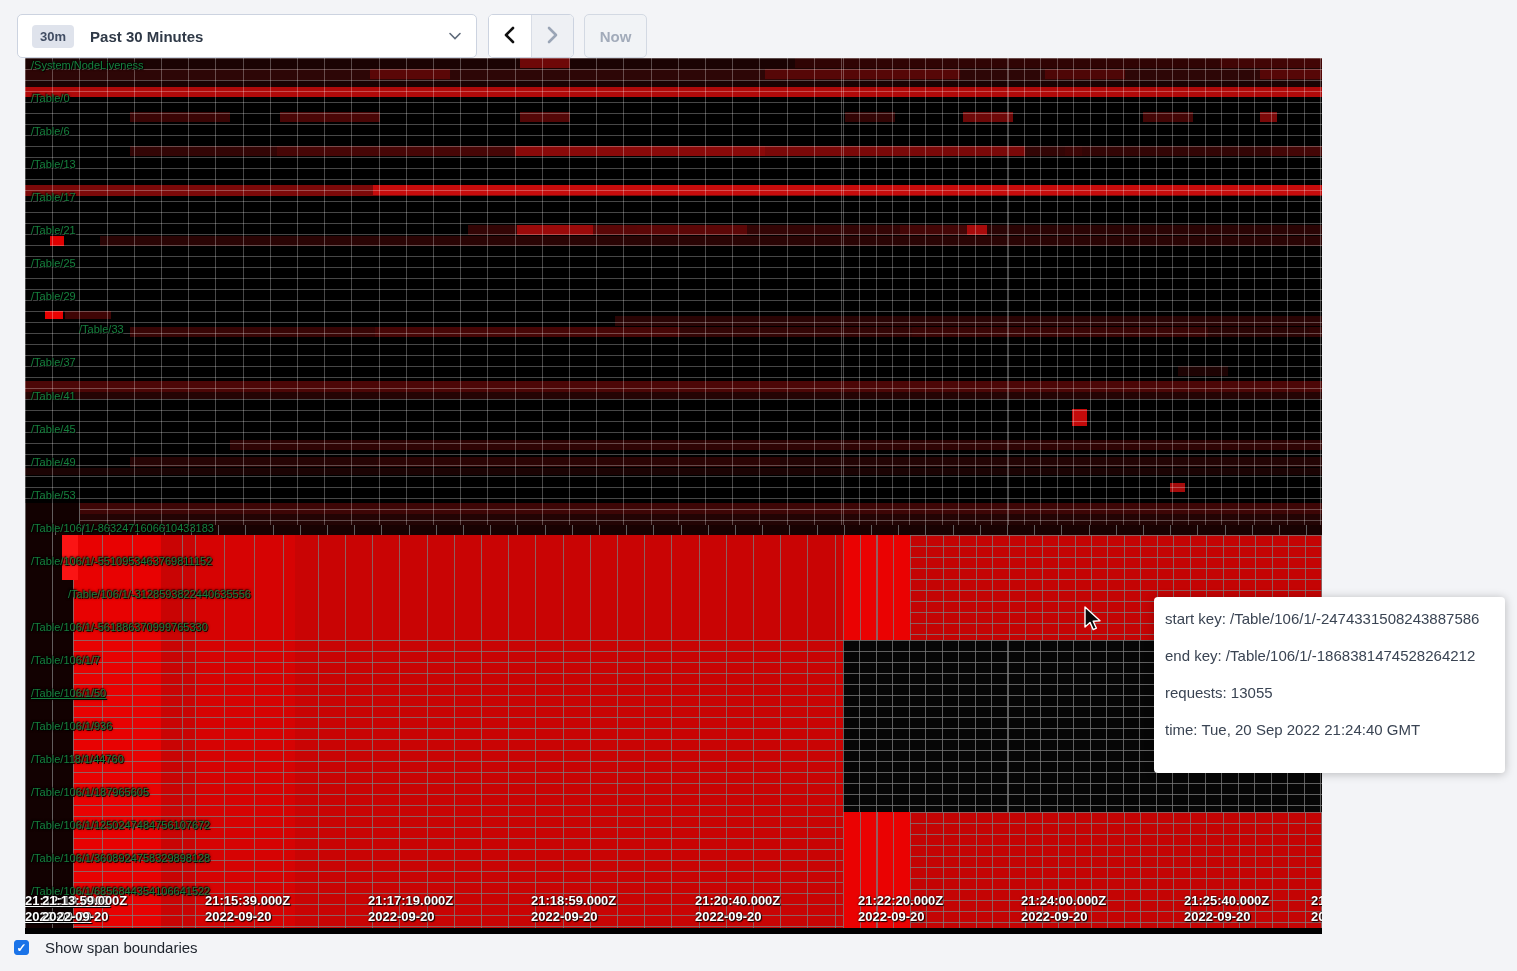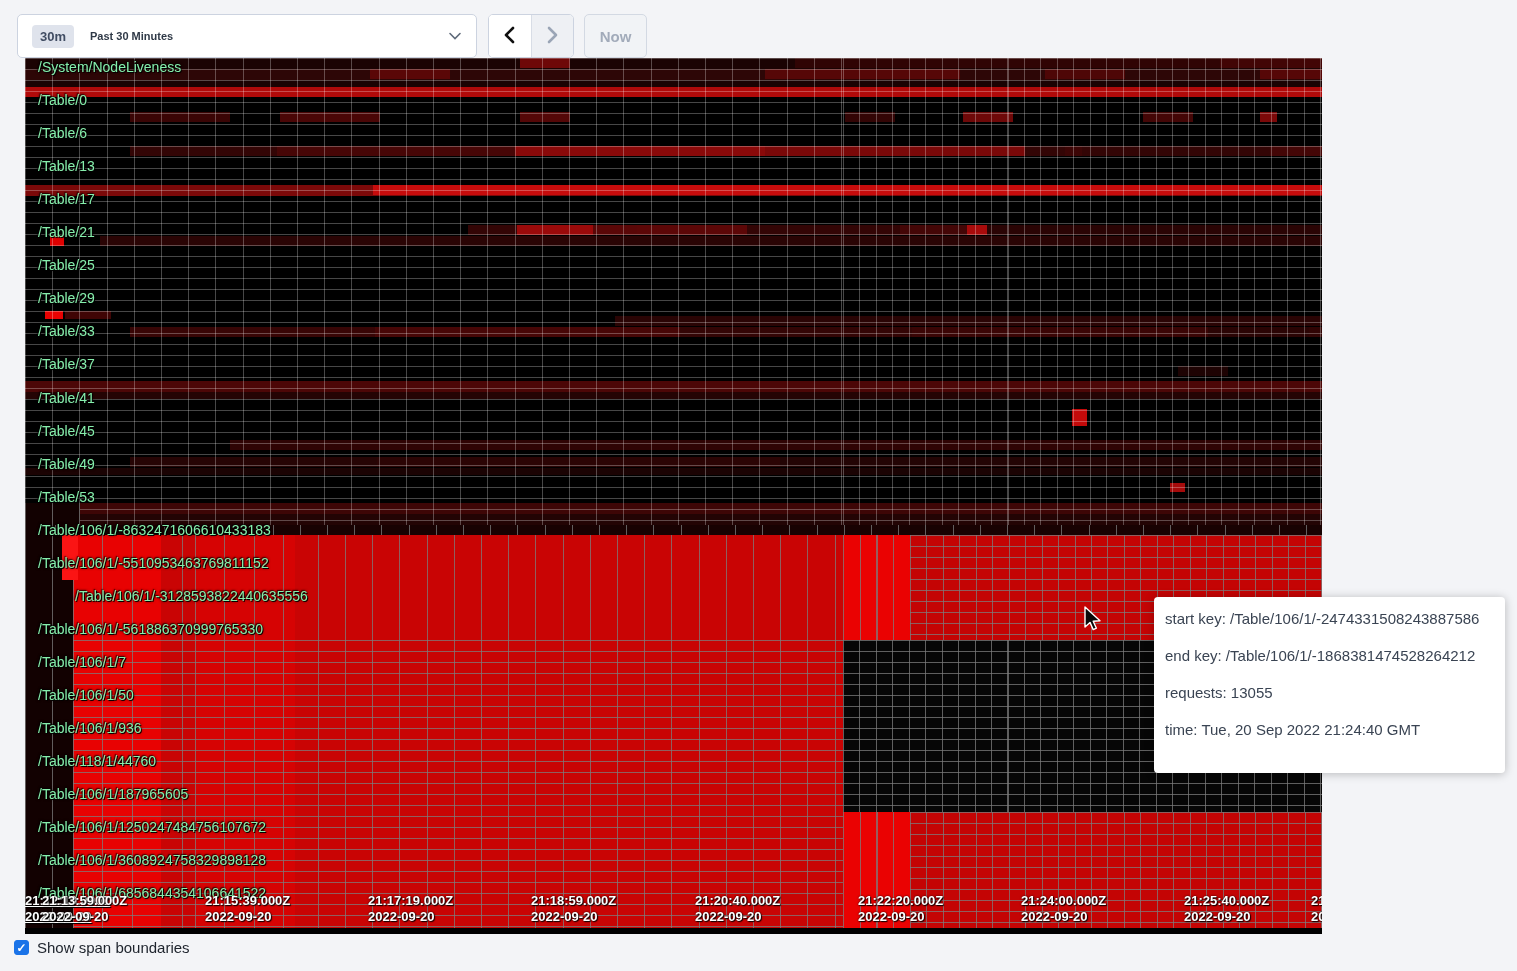--- a/index.html
+++ b/index.html
@@ -6,21 +6,21 @@
   html,body { width:1517px; height:971px; overflow:hidden; }
   body { background:#f3f4f7; font-family:"Liberation Sans", sans-serif; position:relative; }
 
   
   .toolbar { position:absolute; left:0; top:0; width:100%; height:62px; }
   .range-select { position:absolute; left:17px; top:14px; width:460px; height:44px;
     background:#fff; border:1px solid #ccd3e0; border-radius:5px;
     display:flex; align-items:center; padding:0 14px; cursor:pointer; }
   .range-badge { background:#dfe3ec; color:#414d63; font-size:13px; font-weight:700;
     padding:4px 8px; border-radius:4px; }
-  .range-label { margin-left:16px; font-size:11px; font-weight:600; color:#2f3947; }
+  .range-label { margin-left:16px; font-size:15px; font-weight:600; color:#2f3947; }
   .range-caret { margin-left:auto; display:flex; }
   .nav-group { position:absolute; left:488px; top:14px; height:44px; width:86px;
     border:1px solid #ccd3e0; border-radius:5px; overflow:hidden; display:flex; background:#fff; }
   .nav-btn { width:43px; height:100%; display:flex; align-items:center; justify-content:center; border:none; background:#fff; cursor:pointer; }
   .nav-btn.disabled { background:#eef0f4; cursor:default; }
   .nav-btn + .nav-btn { border-left:1px solid #d8dde6; }
   .now-btn { position:absolute; left:584px; top:14px; width:63px; height:44px;
     background:#f1f3f6; border:1px solid #d3d9e3; border-radius:5px;
     color:#a2abba; font-size:15px; font-weight:600; cursor:default; }
 
@@ -30,40 +30,40 @@
   .kv-bottombar { position:absolute; left:25px; top:928px; width:1297px; height:6px; background:#000; }
   .gridv { position:absolute; top:0; height:870px; z-index:2; pointer-events:none; }
   #grid-left { left:0; width:818px;
     background-image:
       repeating-linear-gradient(90deg, rgba(255,255,255,.28) 0 1px, transparent 1px 27.2px),
       repeating-linear-gradient(180deg, rgba(255,255,255,.28) 0 1px, transparent 1px 11px); }
   #grid-right { left:818px; width:479px;
     background-image:
       repeating-linear-gradient(90deg, rgba(255,255,255,.28) 0 1px, transparent 1px 16.45px),
       repeating-linear-gradient(180deg, rgba(255,255,255,.28) 0 1px, transparent 1px 11px); }
-  .row-label { position:absolute; left:13px; z-index:6; color:#86efac; font-size:14px; white-space:nowrap;
+  .row-label { position:absolute; left:6px; z-index:6; color:#15803d; font-size:11px; white-space:nowrap;
     text-shadow:1px 1px 0 rgba(0,0,0,.95), -1px -1px 1px rgba(0,0,0,.7), 0 0 3px #000; }
   .axis-label { position:absolute; z-index:7; color:#fff; font-size:13px; font-weight:600; line-height:16px;
     white-space:nowrap; text-shadow:1px 1px 1px rgba(0,0,0,.9), 0 0 2px #000; }
 
   
   .tooltip { position:absolute; left:1154px; top:597px; width:351px; min-height:166px;
     background:#fff; border-radius:4px; box-shadow:0 1px 10px rgba(0,0,0,.25);
     padding:14px 11px; z-index:20; }
   .tooltip p { font-size:15px; color:#3a4453; margin:0 0 21px 0; line-height:16px; white-space:nowrap; }
 
   .cursor { position:absolute; left:1083px; top:606px; z-index:30; pointer-events:none; }
 
   
   .footer { position:absolute; left:14px; top:939px; display:flex; align-items:center; }
   .checkbox { width:15px; height:15px; border-radius:3px; background:#fff; border:1px solid #9aa3b2;
     display:inline-flex; align-items:center; justify-content:center; cursor:pointer; }
   .checkbox.checked { background:#1a73e8; border-color:#1a73e8; }
   .checkbox.checked::after { content:"✓"; color:#fff; font-size:12px; font-weight:700; line-height:1; }
-  .footer label { margin-left:8px; font-size:15px; color:#1d232c; cursor:pointer; }
+  .footer label { margin-left:16px; font-size:15px; color:#1d232c; cursor:pointer; }
 </style>
 </head>
 <body>
 
 <div class="toolbar">
   <div class="range-select">
     <span class="range-badge">30m</span>
     <span class="range-label">Past 30 Minutes</span>
     <span class="range-caret">
       <svg width="14" height="14" viewBox="0 0 14 14">
@@ -176,32 +176,32 @@
   <div class="gridv" id="grid-right"></div>
   <div id="row-labels" style="position:absolute;inset:0;z-index:6;pointer-events:none;">
       <div class="row-label" style="top: 1px;">/System/NodeLiveness</div>
       <div class="row-label" style="top: 34.05px;">/Table/0</div>
       <div class="row-label" style="top: 67.1px;">/Table/6</div>
       <div class="row-label" style="top: 100.15px;">/Table/13</div>
       <div class="row-label" style="top: 133.2px;">/Table/17</div>
       <div class="row-label" style="top: 166.25px;">/Table/21</div>
       <div class="row-label" style="top: 199.3px;">/Table/25</div>
       <div class="row-label" style="top: 232.35px;">/Table/29</div>
-      <div class="row-label" style="top: 265.4px;">/Table/33</div>
+      <div class="row-label" style="top: 265.4px; margin-left: 48px;">/Table/33</div>
       <div class="row-label" style="top: 298.45px;">/Table/37</div>
       <div class="row-label" style="top: 331.5px;">/Table/41</div>
       <div class="row-label" style="top: 364.55px;">/Table/45</div>
       <div class="row-label" style="top: 397.6px;">/Table/49</div>
       <div class="row-label" style="top: 430.65px;">/Table/53</div>
       <div class="row-label" style="top: 463.7px;">/Table/106/1/-8632471606610433183</div>
       <div class="row-label" style="top: 496.75px;">/Table/106/1/-5510953463769811152</div>
       <div class="row-label" style="top: 529.8px; padding-left: 37px;">/Table/106/1/-3128593822440635556</div>
       <div class="row-label" style="top: 562.85px;">/Table/106/1/-561886370999765330</div>
       <div class="row-label" style="top: 595.9px;">/Table/106/1/7</div>
-      <div class="row-label" style="top: 628.95px;">/Table/106/1/50</div>
+      <div class="row-label" style="top: 628.95px; text-decoration: underline;">/Table/106/1/50</div>
       <div class="row-label" style="top: 662px;">/Table/106/1/936</div>
       <div class="row-label" style="top: 695.05px;">/Table/118/1/44760</div>
       <div class="row-label" style="top: 728.1px;">/Table/106/1/187965605</div>
       <div class="row-label" style="top: 761.15px;">/Table/106/1/1250247484756107672</div>
       <div class="row-label" style="top: 794.2px;">/Table/106/1/3608924758329898128</div>
       <div class="row-label" style="top: 827.25px;">/Table/106/1/6856844354106641522</div>
     </div>
   <div id="axis-labels" style="position:absolute;inset:0;z-index:7;pointer-events:none;">
       <div class="axis-label" style="left: 0px; top: 835px; text-decoration: underline;">
         <div>21:12:19.000Z</div>

